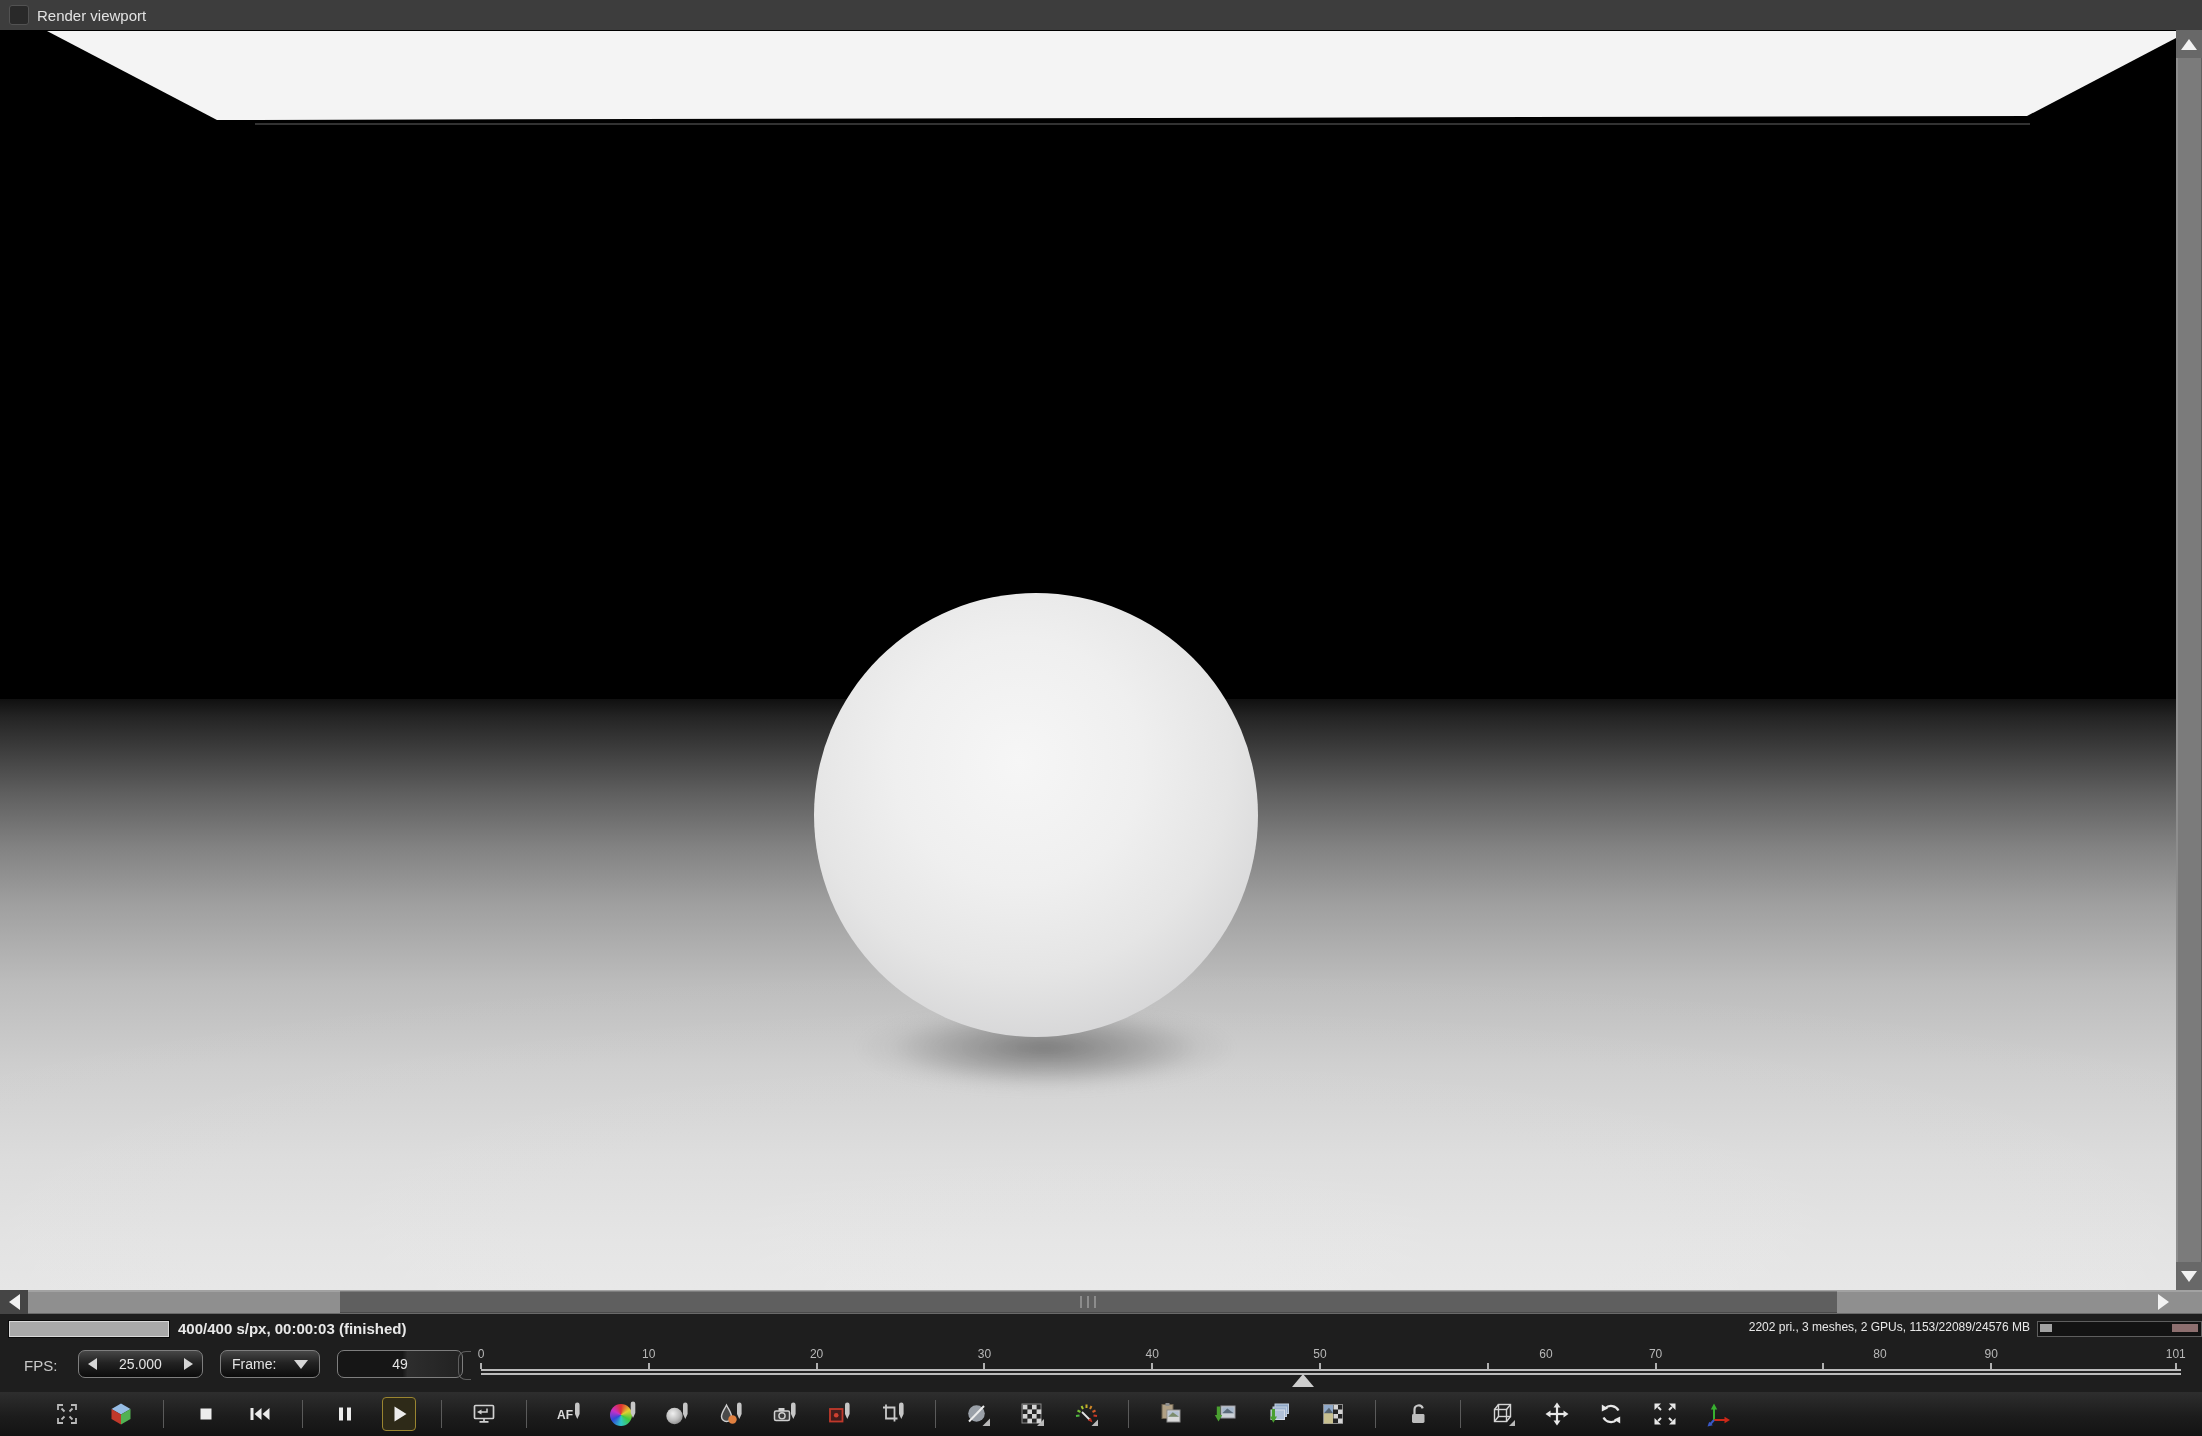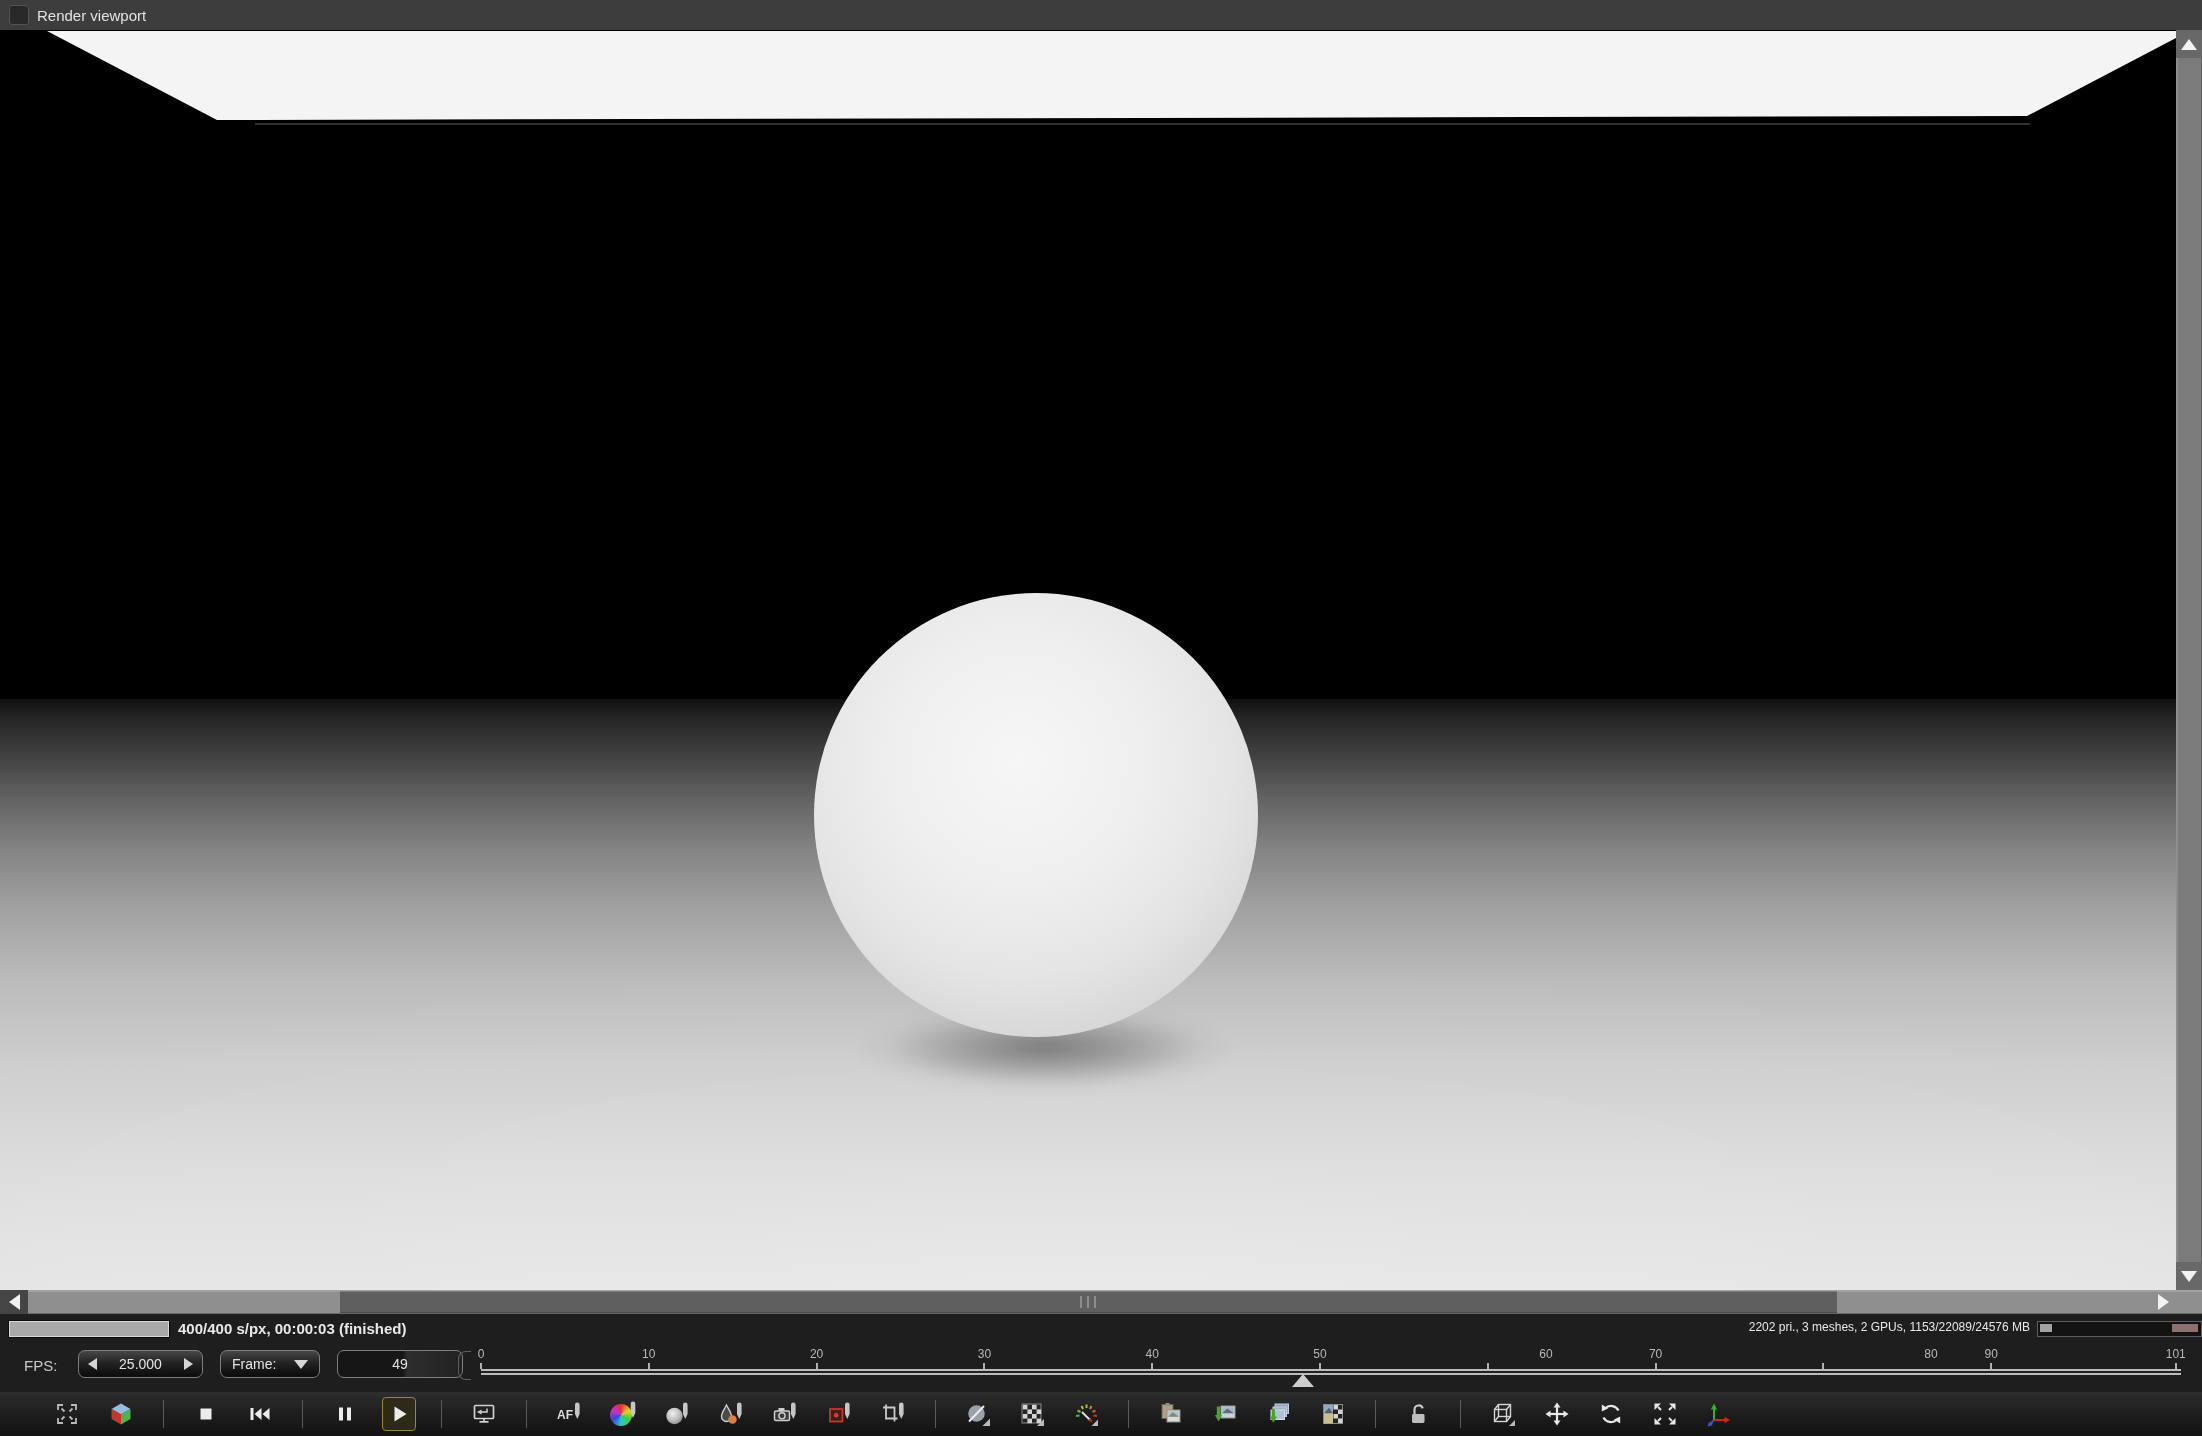--- a/index.html
+++ b/index.html
@@ -174,21 +174,21 @@
         <div class="tl-label" style="left: 984.4px;">30</div>
         <div class="tl-tick" style="left: 1151.2px;"></div>
         <div class="tl-label" style="left: 1152.2px;">40</div>
         <div class="tl-tick" style="left: 1319px;"></div>
         <div class="tl-label" style="left: 1320px;">50</div>
         <div class="tl-tick" style="left: 1486.8px;"></div>
         <div class="tl-label" style="left: 1523px; margin-left: 23px;">60</div>
         <div class="tl-tick" style="left: 1654.6px;"></div>
         <div class="tl-label" style="left: 1655.6px;">70</div>
         <div class="tl-tick" style="left: 1822.4px;"></div>
-        <div class="tl-label" style="left: 1931px;">80</div>
+        <div class="tl-label" style="left: 1880px;">80</div>
         <div class="tl-tick" style="left: 1990.2px;"></div>
         <div class="tl-label" style="left: 1991.2px;">90</div>
         <div class="tl-tick" style="left: 2174.78px;"></div>
         <div class="tl-label" style="left: 2175.78px;">101</div>
       </div>
   </div>
 
   <div class="corner-chip"></div>
   <div class="toolbar">
 

